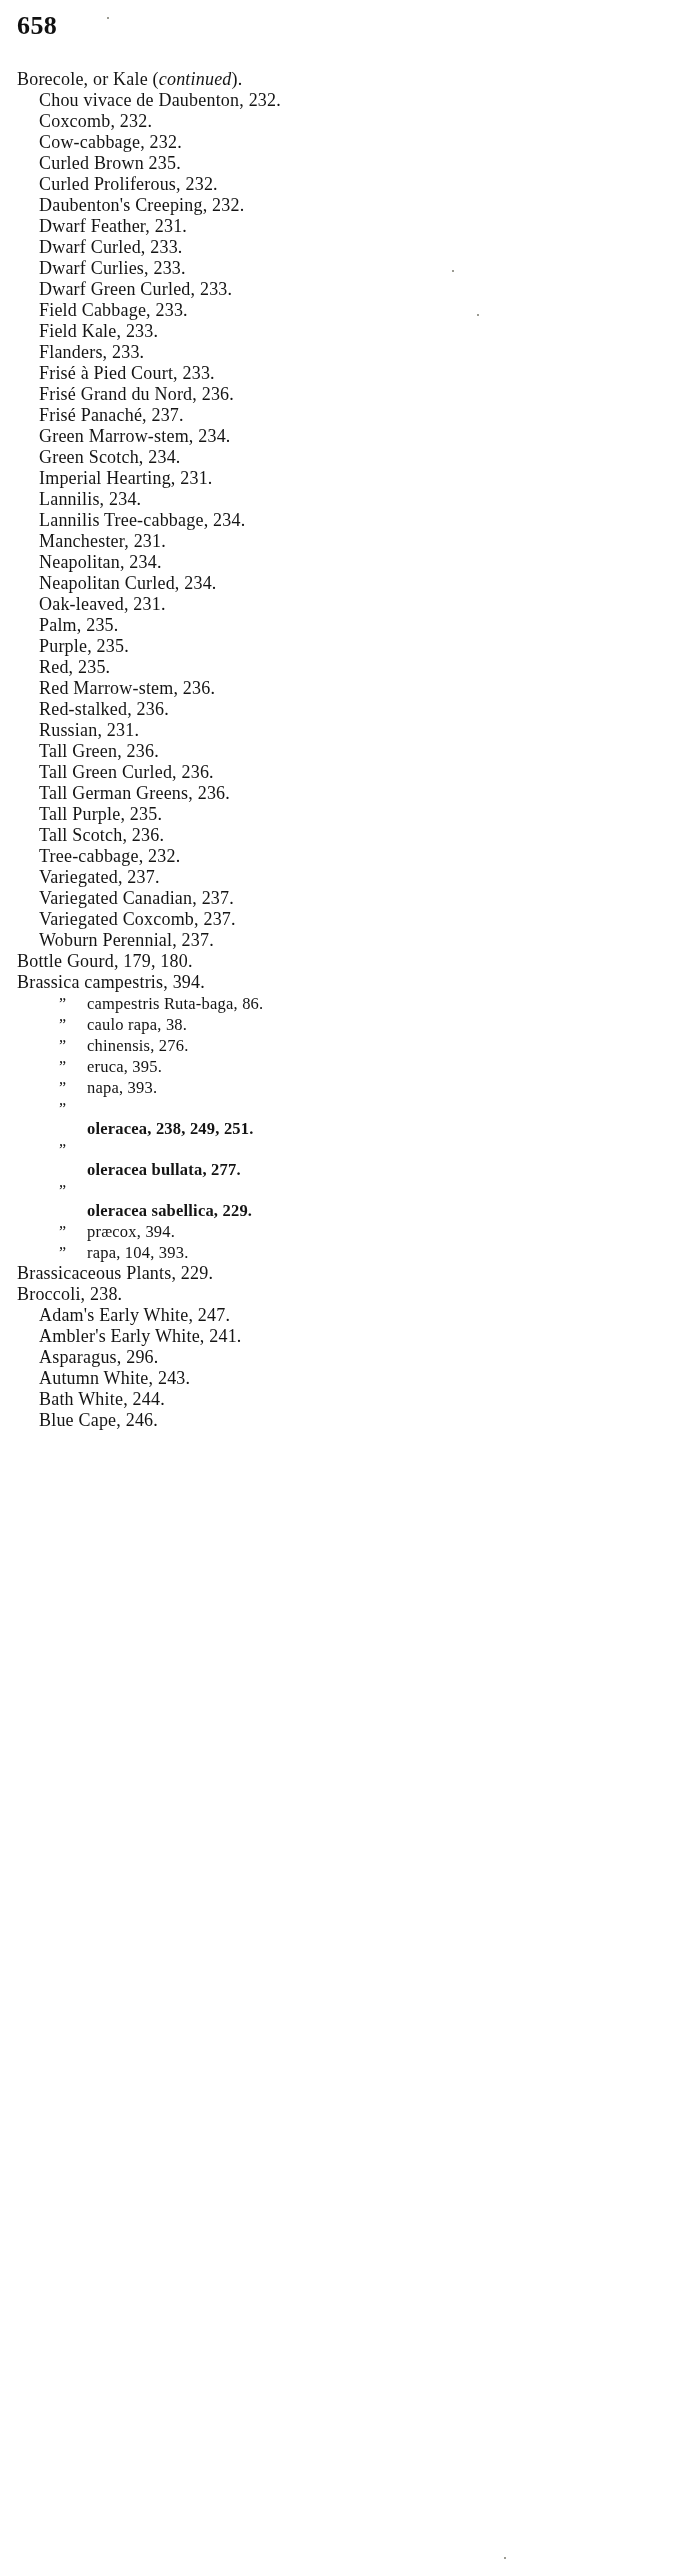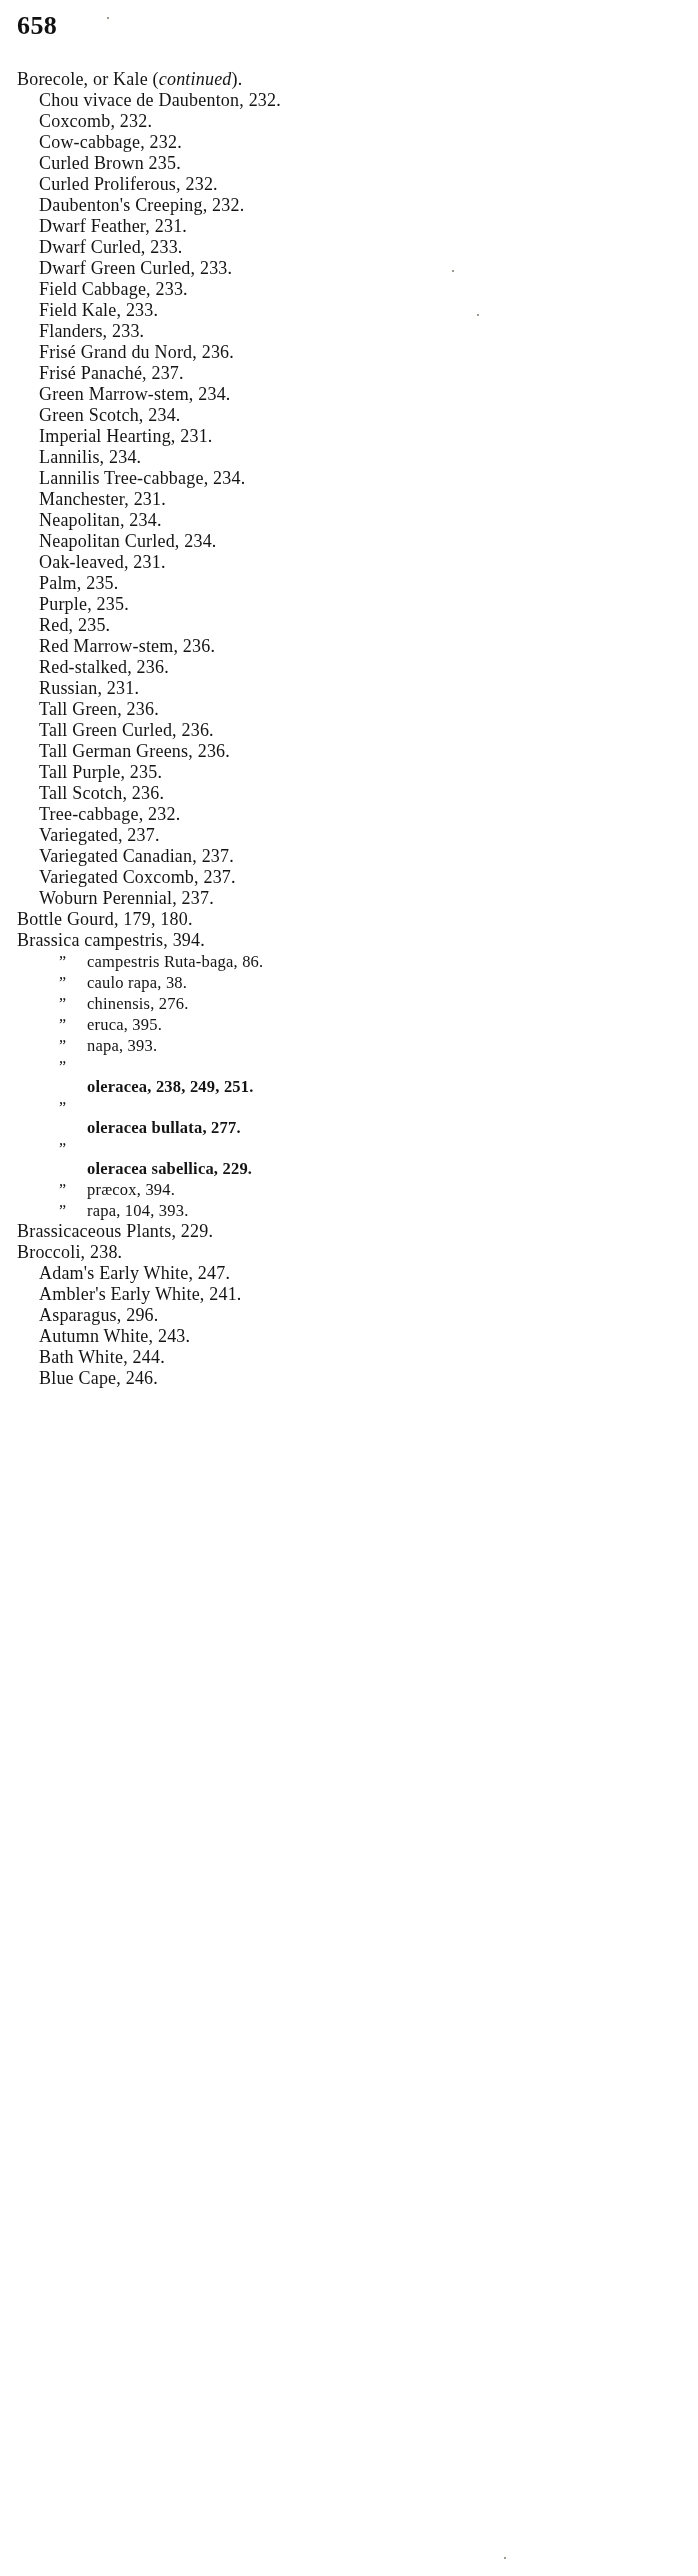--- a/index.html
+++ b/index.html
@@ -86,24 +86,26 @@
     <div class="entry lvl0"><span>Borecole, or Kale (</span><span class="ital">continued</span><span>).</span></div>
 
     <div class="entry lvl1">Chou vivace de Daubenton, 232.</div>
     <div class="entry lvl1">Coxcomb, 232.</div>
     <div class="entry lvl1">Cow-cabbage, 232.</div>
     <div class="entry lvl1">Curled Brown 235.</div>
     <div class="entry lvl1">Curled Proliferous, 232.</div>
     <div class="entry lvl1">Daubenton's Creeping, 232.</div>
     <div class="entry lvl1">Dwarf Feather, 231.</div>
     <div class="entry lvl1">Dwarf Curled, 233.</div>
+    <div class="entry lvl1">Dwarf Curlies, 233.</div>
     <div class="entry lvl1">Dwarf Green Curled, 233.</div>
     <div class="entry lvl1">Field Cabbage, 233.</div>
     <div class="entry lvl1">Field Kale, 233.</div>
     <div class="entry lvl1">Flanders, 233.</div>
+    <div class="entry lvl1">Frisé à Pied Court, 233.</div>
     <div class="entry lvl1">Frisé Grand du Nord, 236.</div>
     <div class="entry lvl1">Frisé Panaché, 237.</div>
     <div class="entry lvl1">Green Marrow-stem, 234.</div>
     <div class="entry lvl1">Green Scotch, 234.</div>
     <div class="entry lvl1">Imperial Hearting, 231.</div>
     <div class="entry lvl1">Lannilis, 234.</div>
     <div class="entry lvl1">Lannilis Tree-cabbage, 234.</div>
     <div class="entry lvl1">Manchester, 231.</div>
     <div class="entry lvl1">Neapolitan, 234.</div>
     <div class="entry lvl1">Neapolitan Curled, 234.</div>

